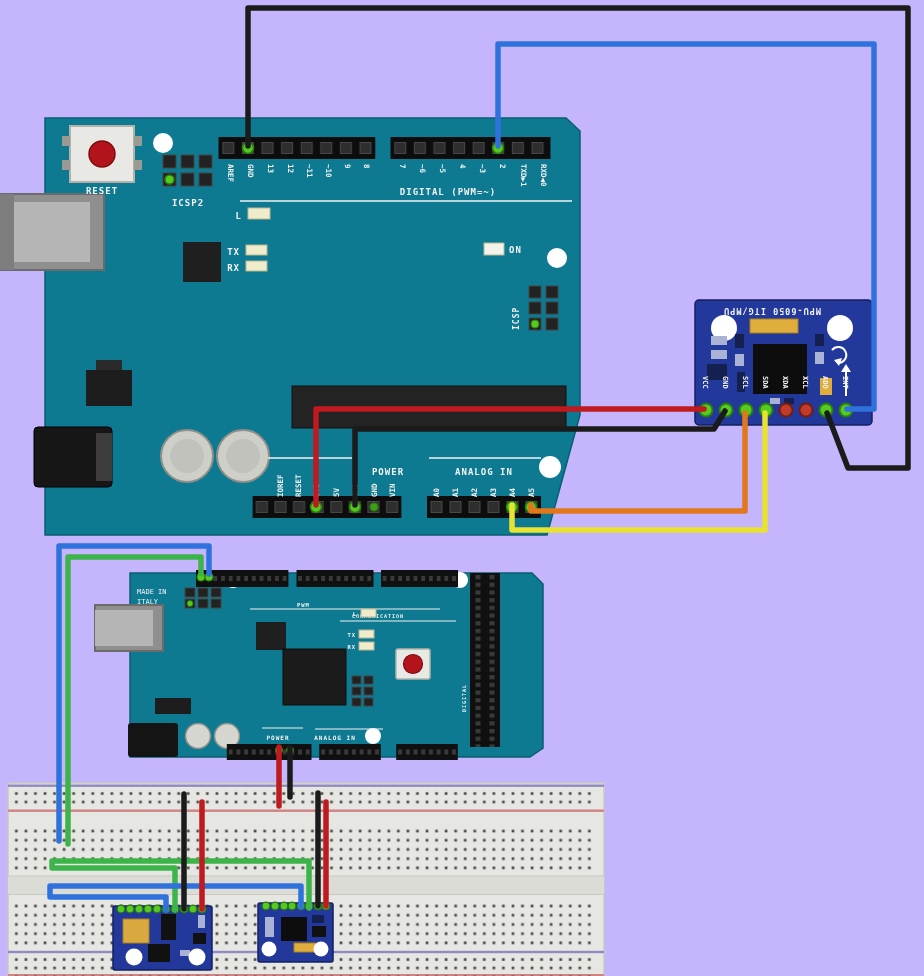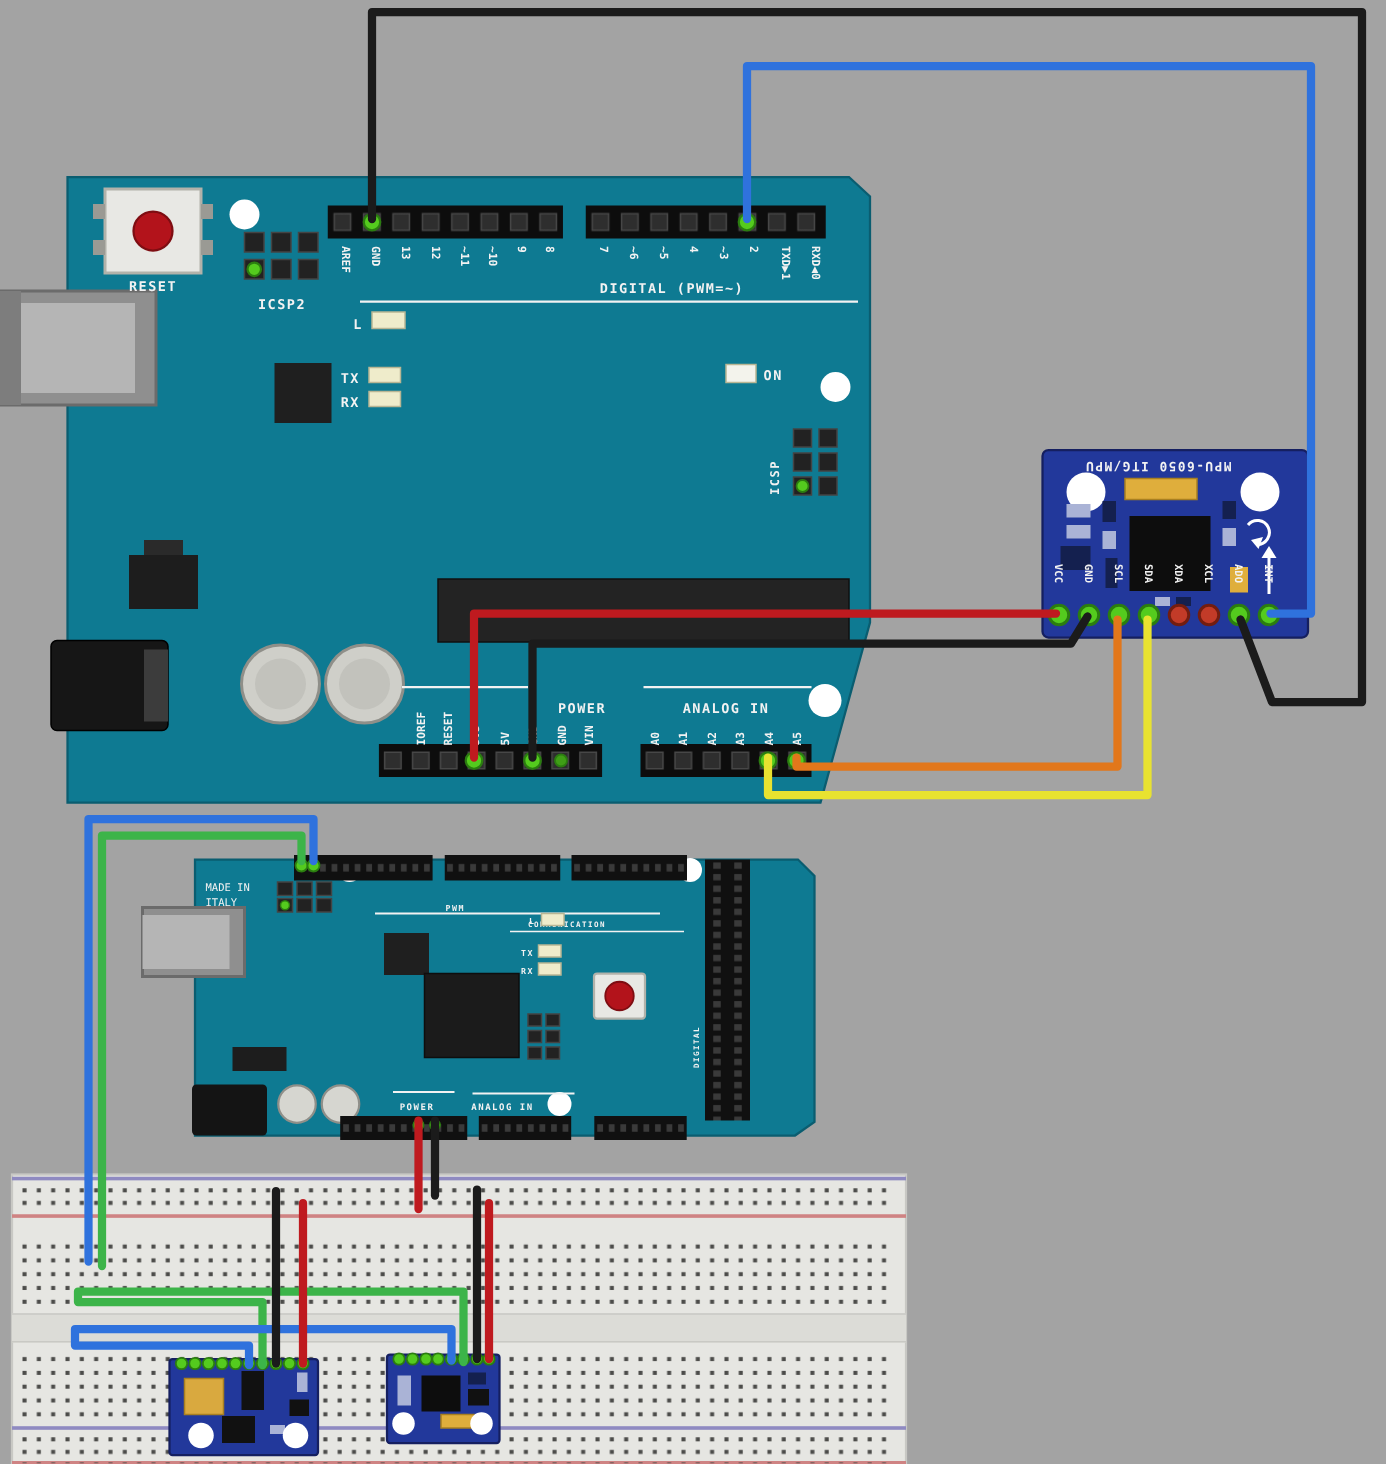--- a/index.html
+++ b/index.html
@@ -1,16 +1,16 @@
 <!DOCTYPE html>
 <html><head>
 <meta charset="utf-8">
 <style>
   html,body{margin:0;padding:0;background:#ffffff;}
-  .stage{width:924px;height:976px;position:relative;background:#a3a3a3;overflow:hidden;}
+  .stage{width:924px;height:976px;position:relative;background:#c4b5fd;overflow:hidden;}
   svg{display:block;}
   text{font-family:"DejaVu Sans Mono","Liberation Mono",monospace;fill:#f2f2f2;}
   .cap{font-weight:bold;letter-spacing:1px;}
   .pinlab{font-weight:bold;}
 </style>
 </head>
 <body>
 
 <div class="stage">
 <svg width="924" height="976" viewBox="0 0 924 976" xmlns="http://www.w3.org/2000/svg">

